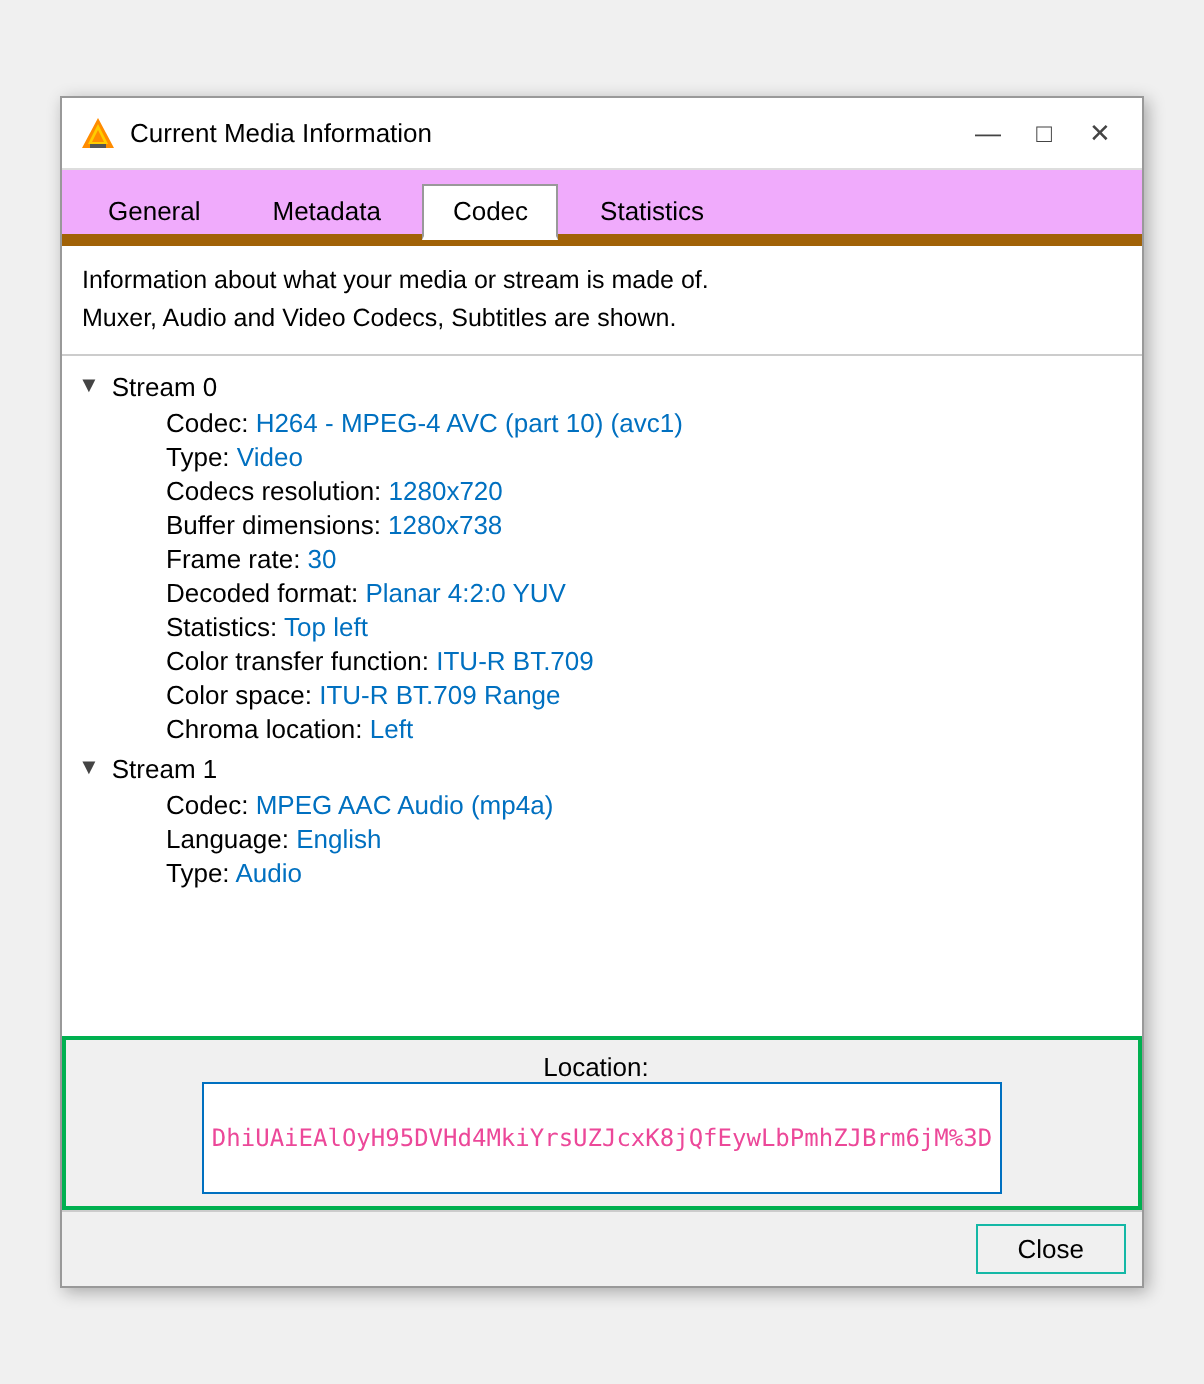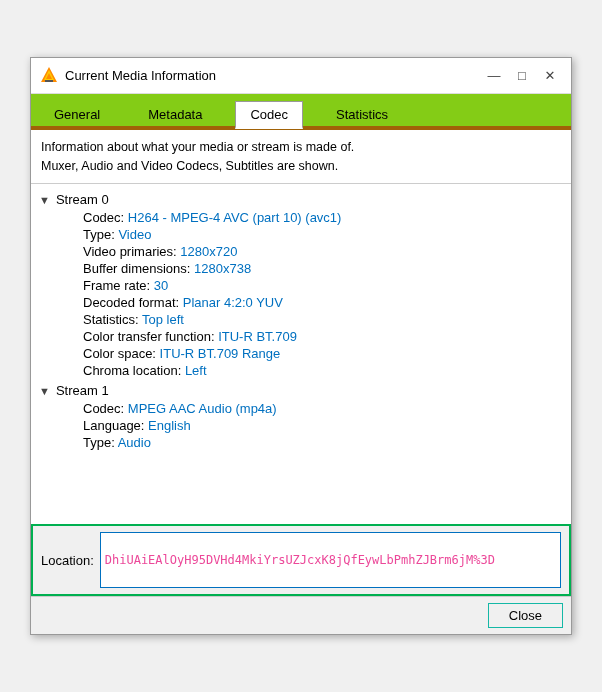--- a/index.html
+++ b/index.html
@@ -51,24 +51,24 @@
       cursor: pointer;
       font-size: 13px;
       display: flex;
       align-items: center;
       justify-content: center;
       color: #444;
     }
 
     .tabs {
       display: flex;
-      background: #84cc16;
-      border-bottom: 4px solid #a16207;
+      background: #f0abfc;
+      border-bottom: 6px solid #a16207;
       padding: 6px 8px 0 8px;
-      gap: 18px;
+      gap: 6px;
     }
     .tab {
       padding: 5px 14px;
       font-size: 13px;
       cursor: pointer;
       border: 1px solid transparent;
       border-bottom: none;
       background: transparent;
       color: #000;
       position: relative;
@@ -130,20 +130,21 @@
     .stream-item .value { color: #0070c0; }
 
     .location-bar {
       display: flex;
       align-items: center;
       padding: 6px 8px;
       border-top: 1px solid #bbb;
       background: #f0f0f0;
       border: 2px solid #00b050;
       margin: 0;
+      flex-direction: column;
     }
     .location-label {
       font-size: 13px;
       color: #000;
       margin-right: 6px;
       white-space: nowrap;
     }
     .location-value {
       background: #fff;
       border: 1px solid #0070c0;
@@ -217,21 +218,21 @@
           <span class="arrow">▼</span>
           <span>Stream 0</span>
         </div>
         <div class="stream-item">
           <span class="label">Codec: </span><span class="value">H264 - MPEG-4 AVC (part 10) (avc1)</span>
         </div>
         <div class="stream-item">
           <span class="label">Type: </span><span class="value">Video</span>
         </div>
         <div class="stream-item">
-          <span class="label">Video primaries: </span><span class="value">1280x720</span>
+          <span class="label">Codecs resolution: </span><span class="value">1280x720</span>
         </div>
         <div class="stream-item">
           <span class="label">Buffer dimensions: </span><span class="value">1280x738</span>
         </div>
         <div class="stream-item">
           <span class="label">Frame rate: </span><span class="value">30</span>
         </div>
         <div class="stream-item">
           <span class="label">Decoded format: </span><span class="value">Planar 4:2:0 YUV</span>
         </div>

